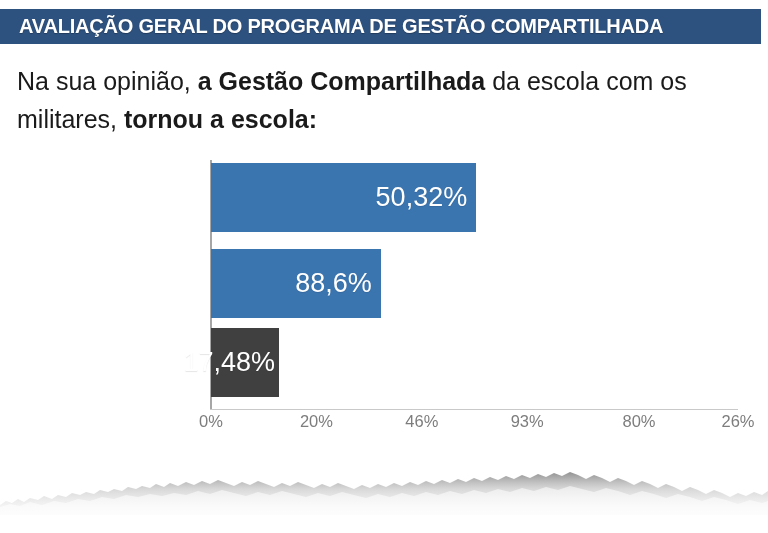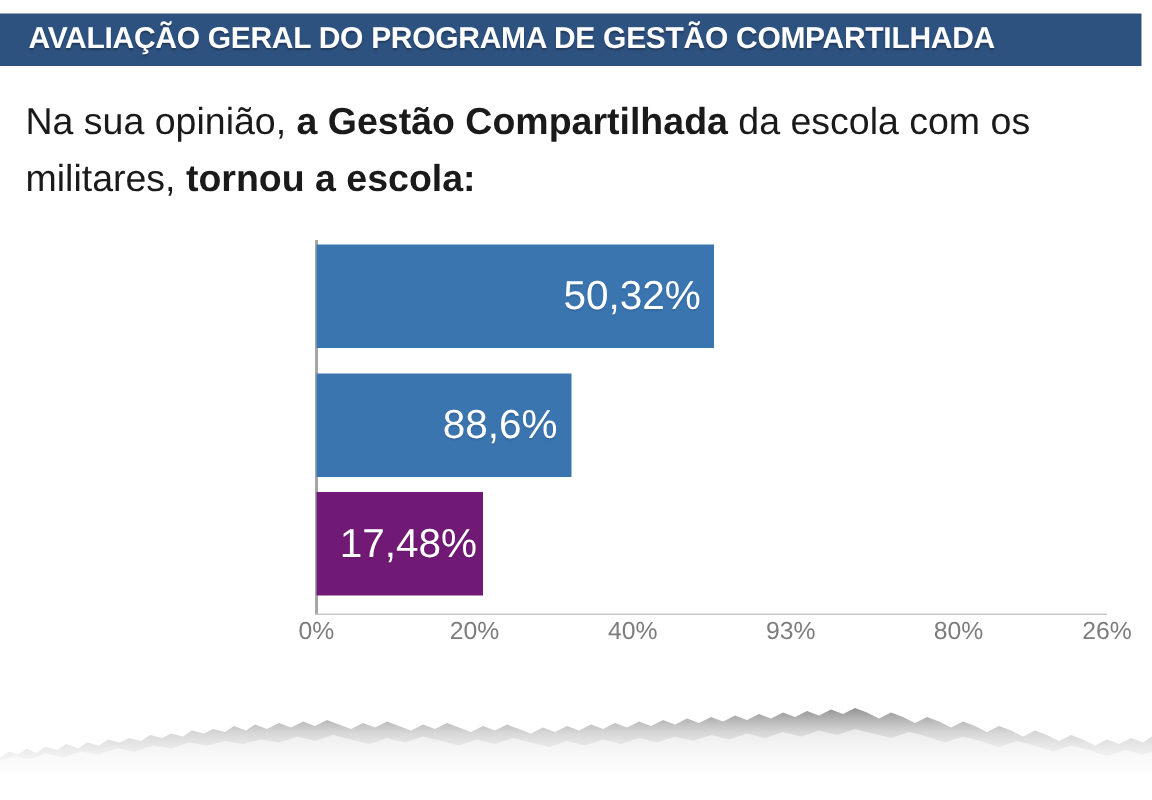--- a/index.html
+++ b/index.html
@@ -162,30 +162,30 @@
 
   <div class="bar-row" id="bar-row-1" style="top:99px;">
 
     <div class="bar-rect" id="bar-rect-1" style="width: 169.694px; background: rgb(59, 117, 176);">
       <span class="bar-value" style="color: rgb(255, 255, 255);">88,6%</span>
     </div>
   </div>
 
   <div class="bar-row" id="bar-row-2" style="top:178px;">
 
-    <div class="bar-rect" id="bar-rect-2" style="width: 111px; background: #701a75;">
+    <div class="bar-rect" id="bar-rect-2" style="width: 68px; background: #404040;">
       <span class="bar-value tight" style="color: rgb(255, 255, 255);">17,48%</span>
     </div>
   </div>
 
   <div id="x-axis-line"></div>
   <div id="x-axis-ticks">
     <span class="x-tick-label" id="xt0" style="left: 211px;">0%</span>
     <span class="x-tick-label" id="xt1" style="left: 316.4px;">20%</span>
-    <span class="x-tick-label" id="xt2" style="left: 421.8px;">40%</span>
+    <span class="x-tick-label" id="xt2" style="left: 421.8px;">46%</span>
     <span class="x-tick-label" id="xt3" style="left: 527.2px;">93%</span>
     <span class="x-tick-label" id="xt4" style="left: 639px;">80%</span>
     <span class="x-tick-label" id="xt5" style="left: 738px;">26%</span>
   </div>
 </div>
 
 <div id="torn-edge">
   <svg width="768" height="80" viewBox="0 0 768 80" xmlns="http://www.w3.org/2000/svg" aria-hidden="true">
     <defs>
       <linearGradient id="tornGrad" x1="0" y1="0" x2="0" y2="1">

